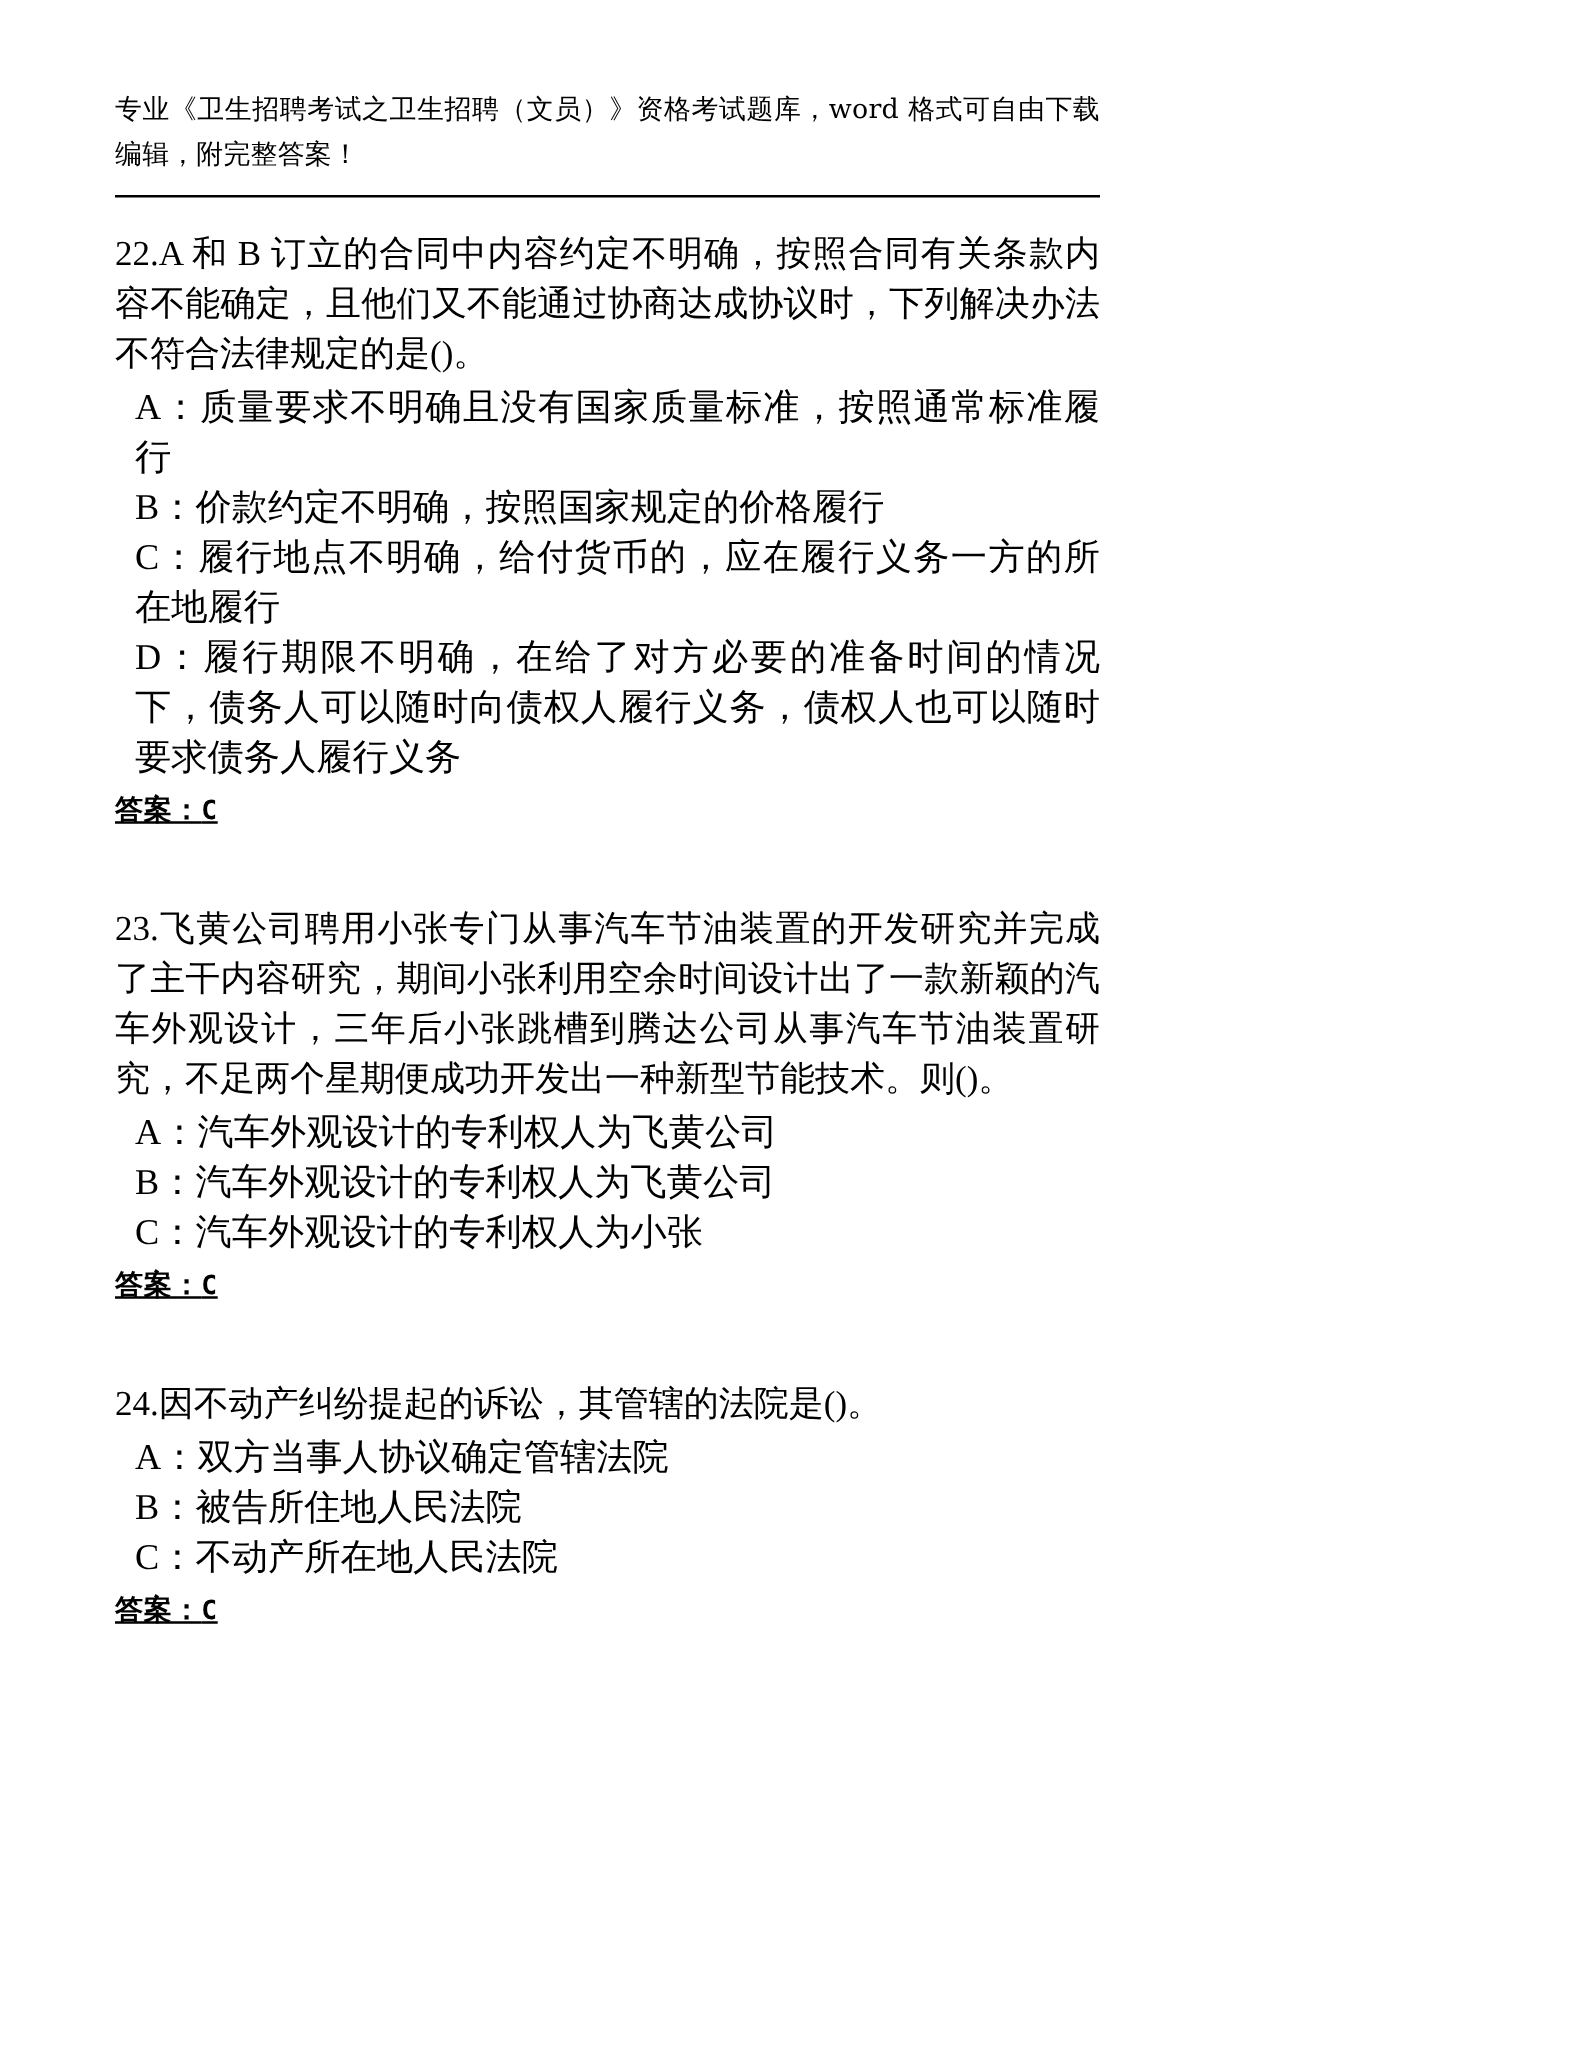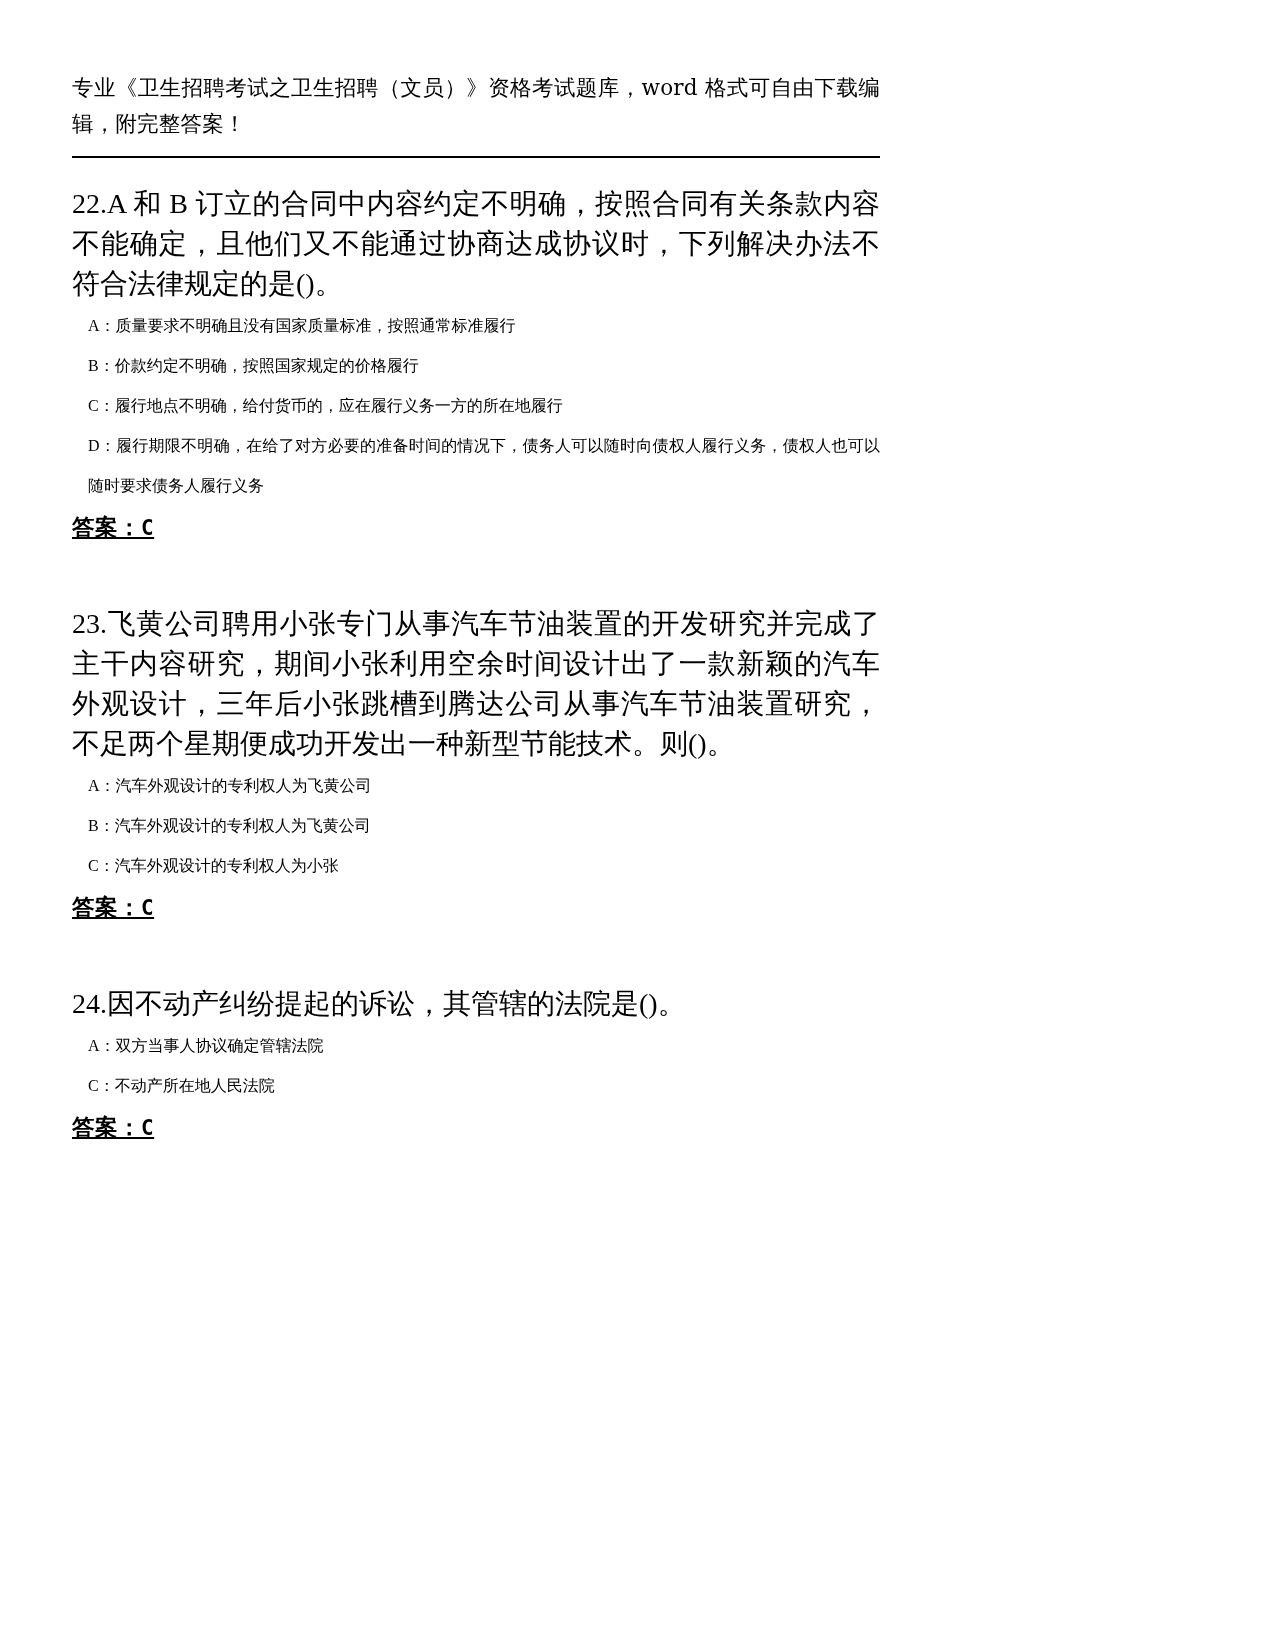--- a/index.html
+++ b/index.html
@@ -11,21 +11,21 @@
     width: 1275px;
     height: 1650px;
     font-family: "Liberation Serif", "DejaVu Serif", serif;
     color: #000000;
     position: relative;
   }
   .page {
     box-sizing: border-box;
     width: 1052px;
     height: 1650px;
-    padding: 70px 172px 0 72px;
+    padding: 70px 172px 0 92px;
     position: relative;
   }
   .header {
     font-family: "DejaVu Serif", "Liberation Serif", serif;
     font-size: 21.5px;
     line-height: 36px;
     letter-spacing: 0.2px;
     color: #000;
     margin: 0 0 14px 0;
     text-align: justify;
@@ -40,21 +40,21 @@
     margin-bottom: 56px;
   }
   .qstem {
     font-size: 28px;
     line-height: 40px;
     text-align: justify;
     text-justify: inter-ideograph;
     margin: 0 0 2px 0;
   }
   .opt {
-    font-size: 16px;
+    font-size: 29px;
     line-height: 40px;
     text-align: justify;
     text-justify: inter-ideograph;
     margin: 0;
     padding-left: 16px;
   }
   .answer {
     font-size: 22.5px;
     line-height: 40px;
     margin: 2px 0 0 0;
@@ -89,17 +89,18 @@
     <div class="qstem">23.飞黄公司聘用小张专门从事汽车节油装置的开发研究并完成了主干内容研究，期间小张利用空余时间设计出了一款新颖的汽车外观设计，三年后小张跳槽到腾达公司从事汽车节油装置研究，不足两个星期便成功开发出一种新型节能技术。则()。</div>
     <div class="opt">A：汽车外观设计的专利权人为飞黄公司</div>
     <div class="opt">B：汽车外观设计的专利权人为飞黄公司</div>
     <div class="opt">C：汽车外观设计的专利权人为小张</div>
     <div class="answer"><span>答案：</span><span class="val">C</span></div>
   </div>
 
   <div class="qblock">
     <div class="qstem">24.因不动产纠纷提起的诉讼，其管辖的法院是()。</div>
     <div class="opt">A：双方当事人协议确定管辖法院</div>
+    <div class="opt">B：被告所住地人民法院</div>
     <div class="opt">C：不动产所在地人民法院</div>
     <div class="answer"><span>答案：</span><span class="val">C</span></div>
   </div>
 
 </div>
 
 </body></html>

